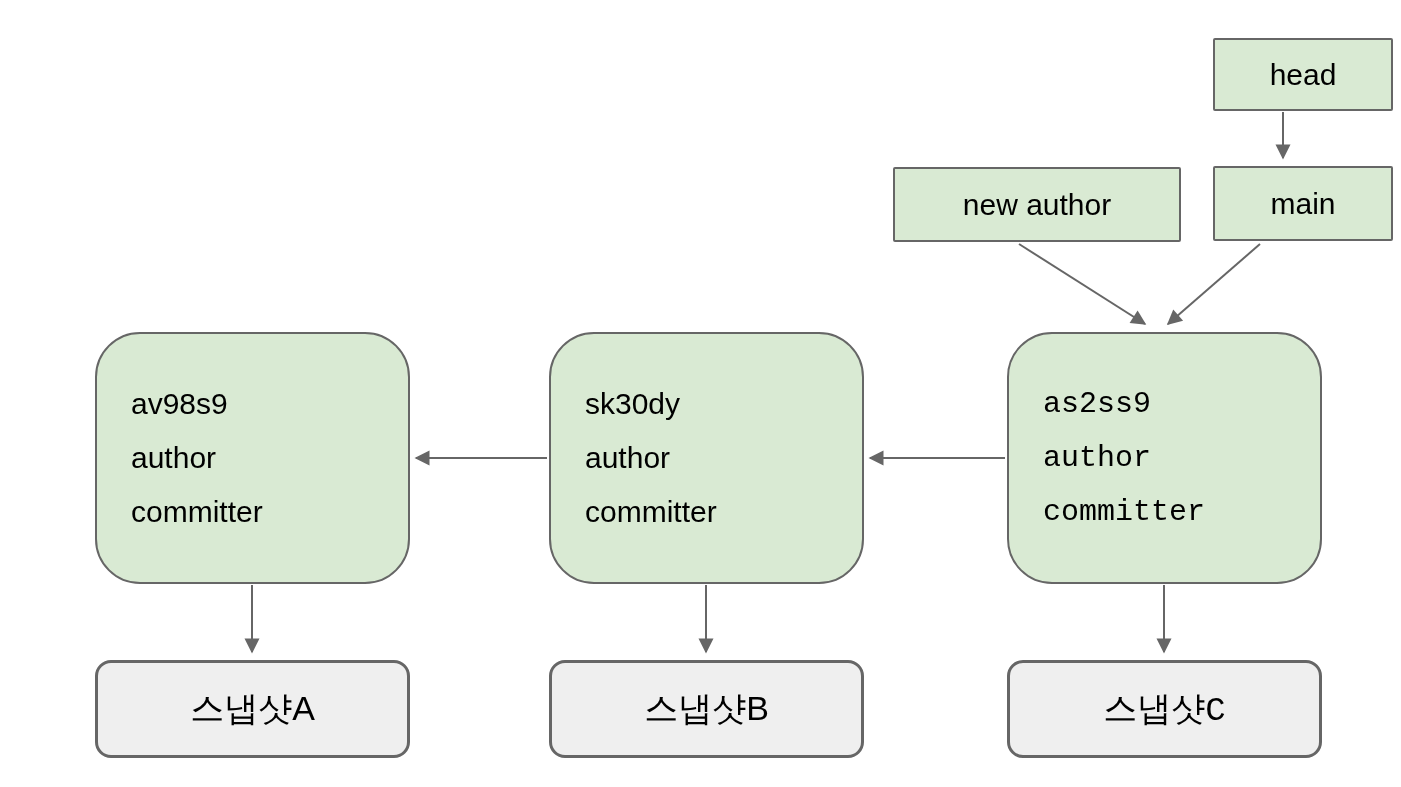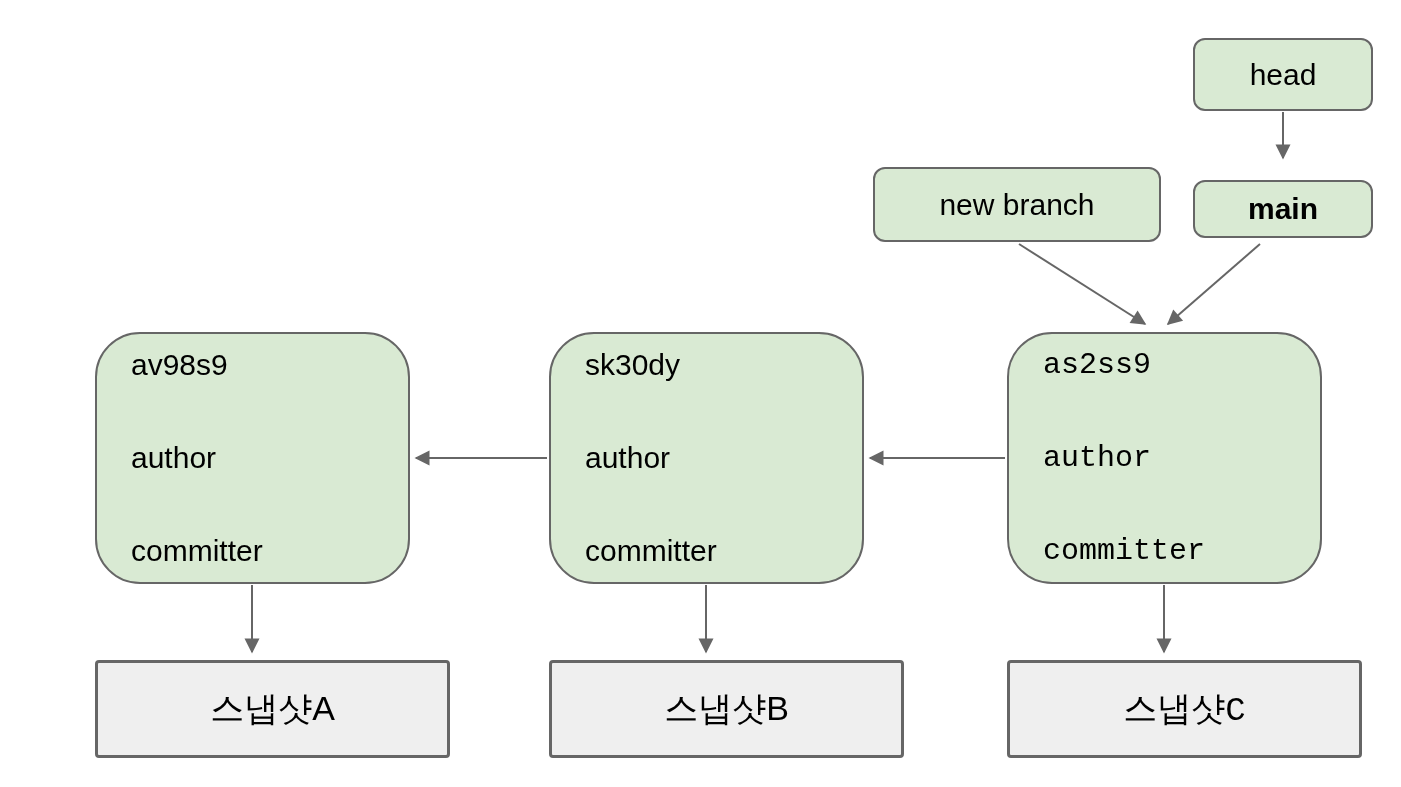--- a/index.html
+++ b/index.html
@@ -19,33 +19,33 @@
     font-family:"Liberation Sans","DejaVu Sans",sans-serif;
     color:var(--text,#000);
   }
   .arrows{position:absolute;left:0;top:0;width:1401px;height:787px;}
   .node{
     position:absolute;box-sizing:border-box;
     border:2px solid var(--border,#666);
     background:var(--node-fill-green,#d9ead3);
     display:flex;align-items:center;justify-content:center;
   }
-  .ref{border-radius:12px;font-size:30px;}
+  .ref{border-radius:2px;font-size:30px;margin-left:20px;}
   .ref-head{left:1193px;top:38px;width:180px;height:73px;}
-  .ref-main{left:1193px;top:180px;width:180px;height:58px;font-weight:bold;}
+  .ref-main{left:1193px;top:166px;width:180px;height:75px;}
   .ref-newbranch{left:873px;top:167px;width:288px;height:75px;}
   .commit{
     top:332px;width:315px;height:252px;
     border-radius:45px;
     flex-direction:column;align-items:flex-start;justify-content:center;
-    padding-left:34px;font-size:30px;line-height:54px;gap:39px;
+    padding-left:34px;font-size:30px;line-height:54px;
   }
   .snapshot{
-    top:660px;width:355px;height:98px;
-    border-radius:4px;border-width:3px;
+    top:660px;width:315px;height:98px;
+    border-radius:16px;border-width:3px;
     background:var(--node-fill-gray,#efefef);
     font-size:34px;
   }
   .col1{left:95px;}
   .col2{left:549px;}
   .col3{left:1007px;font-family:Liberation Mono, monospace;}
 </style>
 </head>
 <body>
 
@@ -69,21 +69,21 @@
     </g>
   </svg>
 
   <div class="node ref ref-head">
     <span>head</span>
   </div>
   <div class="node ref ref-main">
     <span>main</span>
   </div>
   <div class="node ref ref-newbranch">
-    <span>new branch</span>
+    <span>new author</span>
   </div>
 
   <div class="node commit col1">
     <div>av98s9</div>
     <div>author</div>
     <div>committer</div>
   </div>
   <div class="node commit col2">
     <div>sk30dy</div>
     <div>author</div>

